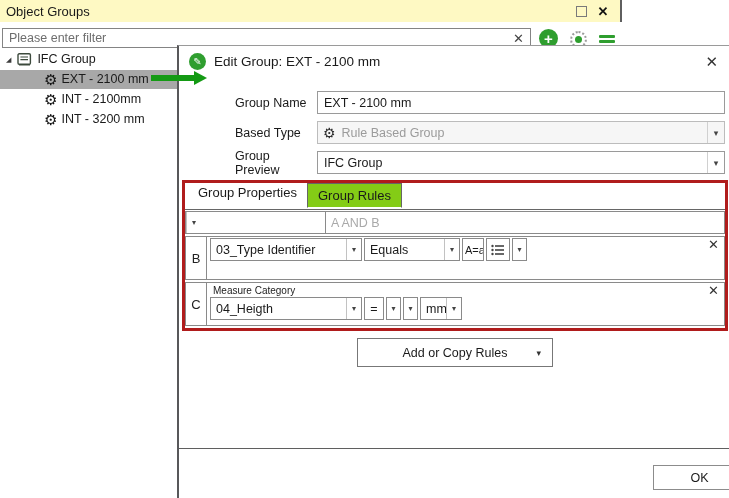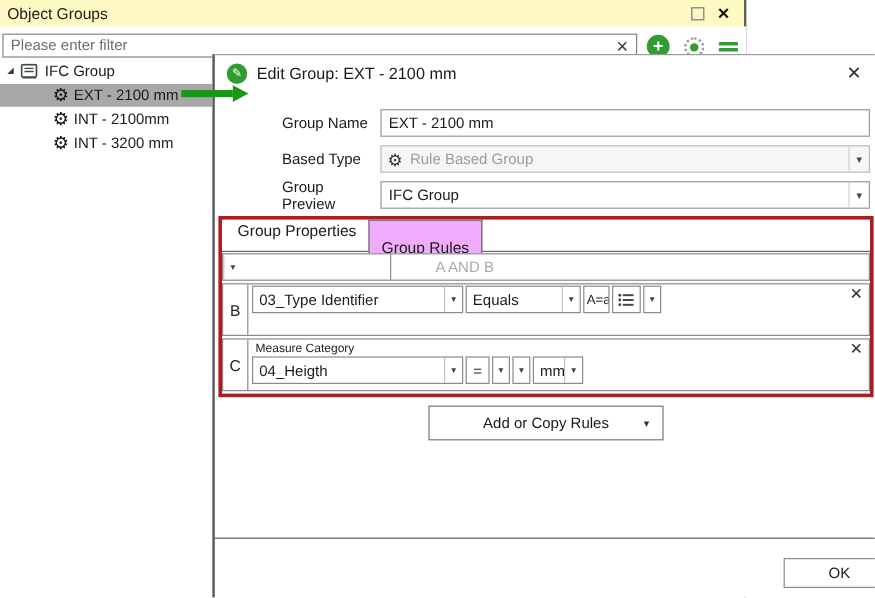--- a/index.html
+++ b/index.html
@@ -69,43 +69,43 @@
   .field .fgear{margin-left:5px;font-size:14px;color:#2d2d2d;line-height:1;}
   .arrowcell{width:16px;align-self:stretch;border-left:1px solid #d0d0d0;display:flex;align-items:center;
              justify-content:center;font-size:9px;color:#444;flex:none;}
 
   
   .rulesbox{position:absolute;left:3px;top:134px;width:546px;height:151px;border:3px solid #b01c1c;
             box-sizing:border-box;background:#fff;display:flex;flex-direction:column;}
   .tabs{height:27px;flex:none;display:flex;align-items:flex-start;border-bottom:1px solid #666;
         padding-left:3px;box-sizing:border-box;}
   .tab{font-size:13px;padding:2px 10px 3px 10px;}
-  .tab.active{border:1px solid #666;border-bottom:1px solid #fff;margin-bottom:-1px;background:#f0abfc;
-              padding:15px 10px;}
+  .tab.active{border:1px solid #666;border-bottom:1px solid #fff;margin-bottom:-1px;background:#84cc16;
+              padding:4px 10px;}
   .qrow{height:23px;flex:none;display:flex;margin-top:1px;}
   .cbox{border:1px solid #8a8a8a;background:#fff;display:flex;align-items:center;box-sizing:border-box;}
   .cbox .ctxt{padding:0 5px;font-size:12.5px;white-space:nowrap;overflow:hidden;flex:1;}
   .cbox .mini-arrow{width:14px;align-self:stretch;border-left:1px solid #c2c2c2;display:flex;
                     align-items:center;justify-content:center;font-size:8px;color:#444;flex:none;}
   .all-combo{width:141px;flex:none;}
-  .expr-field{flex:1;margin-left:-1px;padding-left:32px;}
+  .expr-field{flex:1;margin-left:-1px;}
   .expr-field .ctxt{color:#a9a9a9;}
   .preview-btn{width:83px;flex:none;margin-left:-1px;display:flex;align-items:center;justify-content:center;
                gap:4px;border:1px solid #8a8a8a;background:#fff;box-sizing:border-box;}
   .preview-btn .plabel{font-size:12px;}
 
   .rule{flex:none;height:44px;display:flex;border:1px solid #8a8a8a;box-sizing:border-box;margin-top:2px;
         background:#fff;}
   .rule .badge{width:20px;flex:none;border-right:1px solid #8a8a8a;display:flex;align-items:center;
                justify-content:center;font-size:13px;color:#222;}
   .rule .rbody{flex:1;position:relative;padding:1px 3px;box-sizing:border-box;}
   .rule-type{font-size:10px;color:#222;margin:1px 0 1px 3px;}
   .rule-close{position:absolute;top:0px;right:5px;font-size:13px;font-weight:300;color:#333;line-height:1.2;}
   .controls{display:flex;gap:2px;height:23px;}
-  .w-prop{width:176px;flex:none;}
+  .w-prop{width:152px;flex:none;}
   .w-op{width:96px;flex:none;}
   .w-case{width:22px;flex:none;justify-content:center;}
   .w-case .ctxt{padding:0 2px;font-size:11px;}
   .w-eq{width:20px;flex:none;justify-content:center;}
   .w-eq .ctxt{padding:0;text-align:center;}
   .w-val{flex:1;}
   .w-arrbtn{width:15px;flex:none;justify-content:center;font-size:8px;color:#444;}
   .w-list{width:24px;flex:none;justify-content:center;}
   .w-unit{width:42px;flex:none;}
   .dropper{margin:0 4px 0 2px;display:flex;flex:none;}

